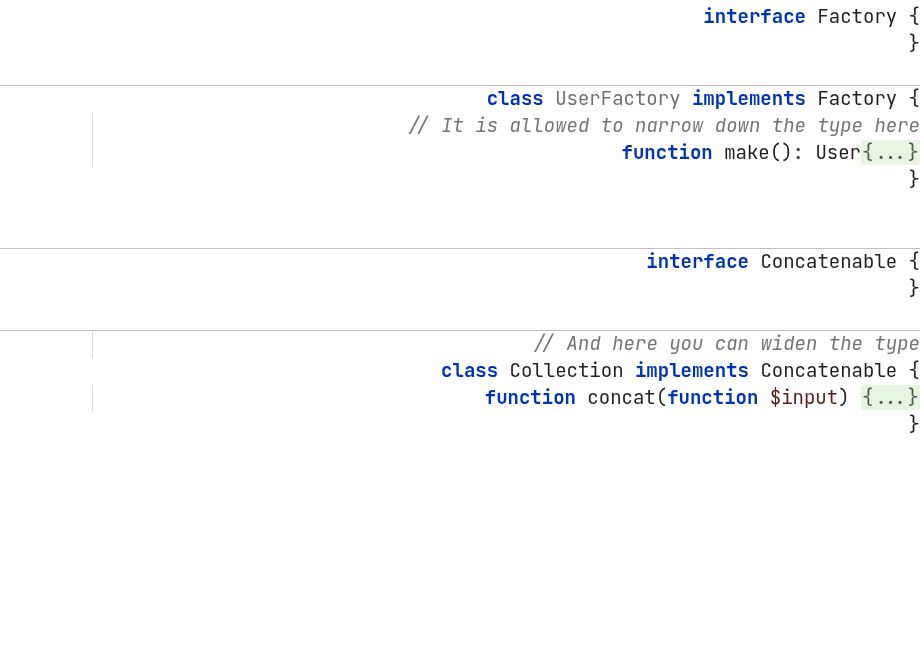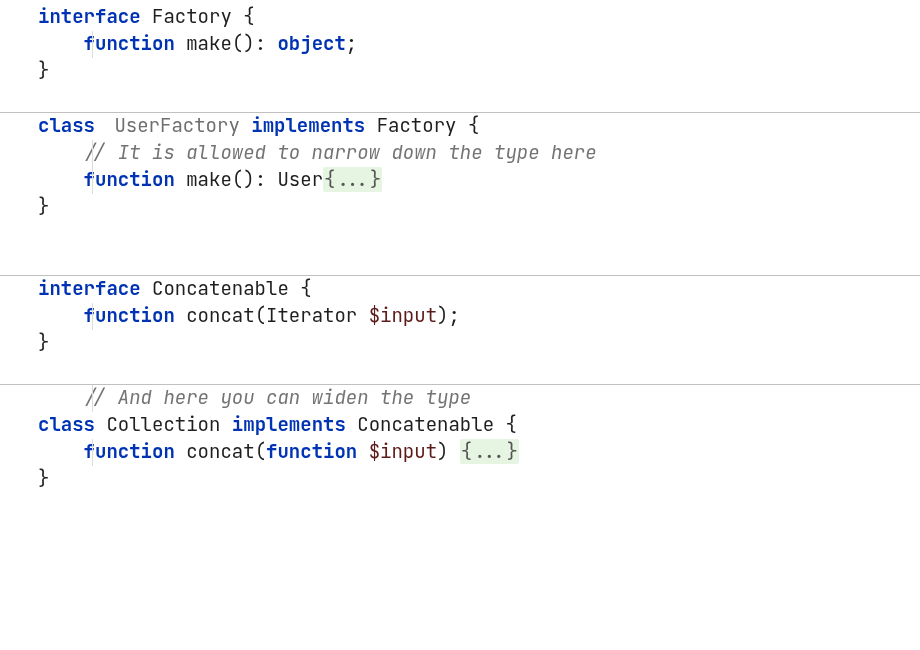--- a/index.html
+++ b/index.html
@@ -12,36 +12,37 @@
     line-height: 1.42;
     color: #1f1f1f;
     overflow: hidden;
   }
   .editor {
     position: relative;
     padding-top: 4px;
   }
   .block {
     padding: 0 0 0 38px;
+    text-align: right;
   }
   .line {
     white-space: pre;
     position: relative;
   }
   .sep {
     height: 1px;
     background: #c0c0c0;
     margin: 0;
     border: none;
   }
   .kw { color: #0033b3; font-weight: 700; }
   .type { color: #0033b3; font-weight: 700; }
   .fn { color: #1f1f1f; }
   .ident { color: #1f1f1f; }
-  .cls-decl { color: #6f6f6f; margin-left: 8px; }
+  .cls-decl { color: #6f6f6f; }
   .punct { color: #1f1f1f; }
   .comment { color: #747474; font-style: italic; margin-top: 47px; }
   .var { color: #5c1a1a; }
   .fold {
     background: #e6f5e1;
     color: #555;
     padding: 0 1px;
     border-radius: 2px;
   }
   .guide {
@@ -52,40 +53,38 @@
   .blank { height: 27px; }
   .gap-big { height: 54px; }
 </style>
 </head>
 <body>
 
 <div class="editor">
 
   <div class="block">
     <div class="line"><span class="kw">interface</span> <span class="ident">Factory</span> <span class="punct">{</span></div>
-    <div class="line">    <span class="guide" style="left:54px;top:0;height:27px"></span><span class="kw">function</span> <span class="fn">make</span><span class="punct">()</span><span class="punct">:</span> <span class="type">object</span><span class="punct">;</span></div>
     <div class="line"><span class="punct">}</span></div>
     <div class="blank"></div>
   </div>
 
   <hr class="sep">
 
   <div class="block">
     <div class="line"><span class="kw">class</span> <span class="cls-decl">UserFactory</span> <span class="kw">implements</span> <span class="ident">Factory</span> <span class="punct">{</span></div>
     <div class="line">    <span class="guide" style="left:54px;top:0;height:27px"></span><span class="comment">// It is allowed to narrow down the type here</span></div>
     <div class="line">    <span class="guide" style="left:54px;top:0;height:27px"></span><span class="kw">function</span> <span class="fn">make</span><span class="punct">()</span><span class="punct">:</span> <span class="ident">User</span><span class="fold">{...}</span></div>
     <div class="line"><span class="punct">}</span></div>
   </div>
 
   <div class="gap-big"></div>
   <hr class="sep">
 
   <div class="block">
     <div class="line"><span class="kw">interface</span> <span class="ident">Concatenable</span> <span class="punct">{</span></div>
-    <div class="line">    <span class="guide" style="left:54px;top:0;height:27px"></span><span class="kw">function</span> <span class="fn">concat</span><span class="punct">(</span><span class="ident">Iterator</span> <span class="var">$input</span><span class="punct">)</span><span class="punct">;</span></div>
     <div class="line"><span class="punct">}</span></div>
     <div class="blank"></div>
   </div>
 
   <hr class="sep">
 
   <div class="block">
     <div class="line">    <span class="guide" style="left:54px;top:0;height:27px"></span><span class="comment">// And here you can widen the type</span></div>
     <div class="line"><span class="kw">class</span> <span class="ident">Collection</span> <span class="kw">implements</span> <span class="ident">Concatenable</span> <span class="punct">{</span></div>
     <div class="line">    <span class="guide" style="left:54px;top:0;height:27px"></span><span class="kw">function</span> <span class="fn">concat</span><span class="punct">(</span><span class="type">function</span> <span class="var">$input</span><span class="punct">)</span><span> </span><span class="fold">{...}</span></div>

